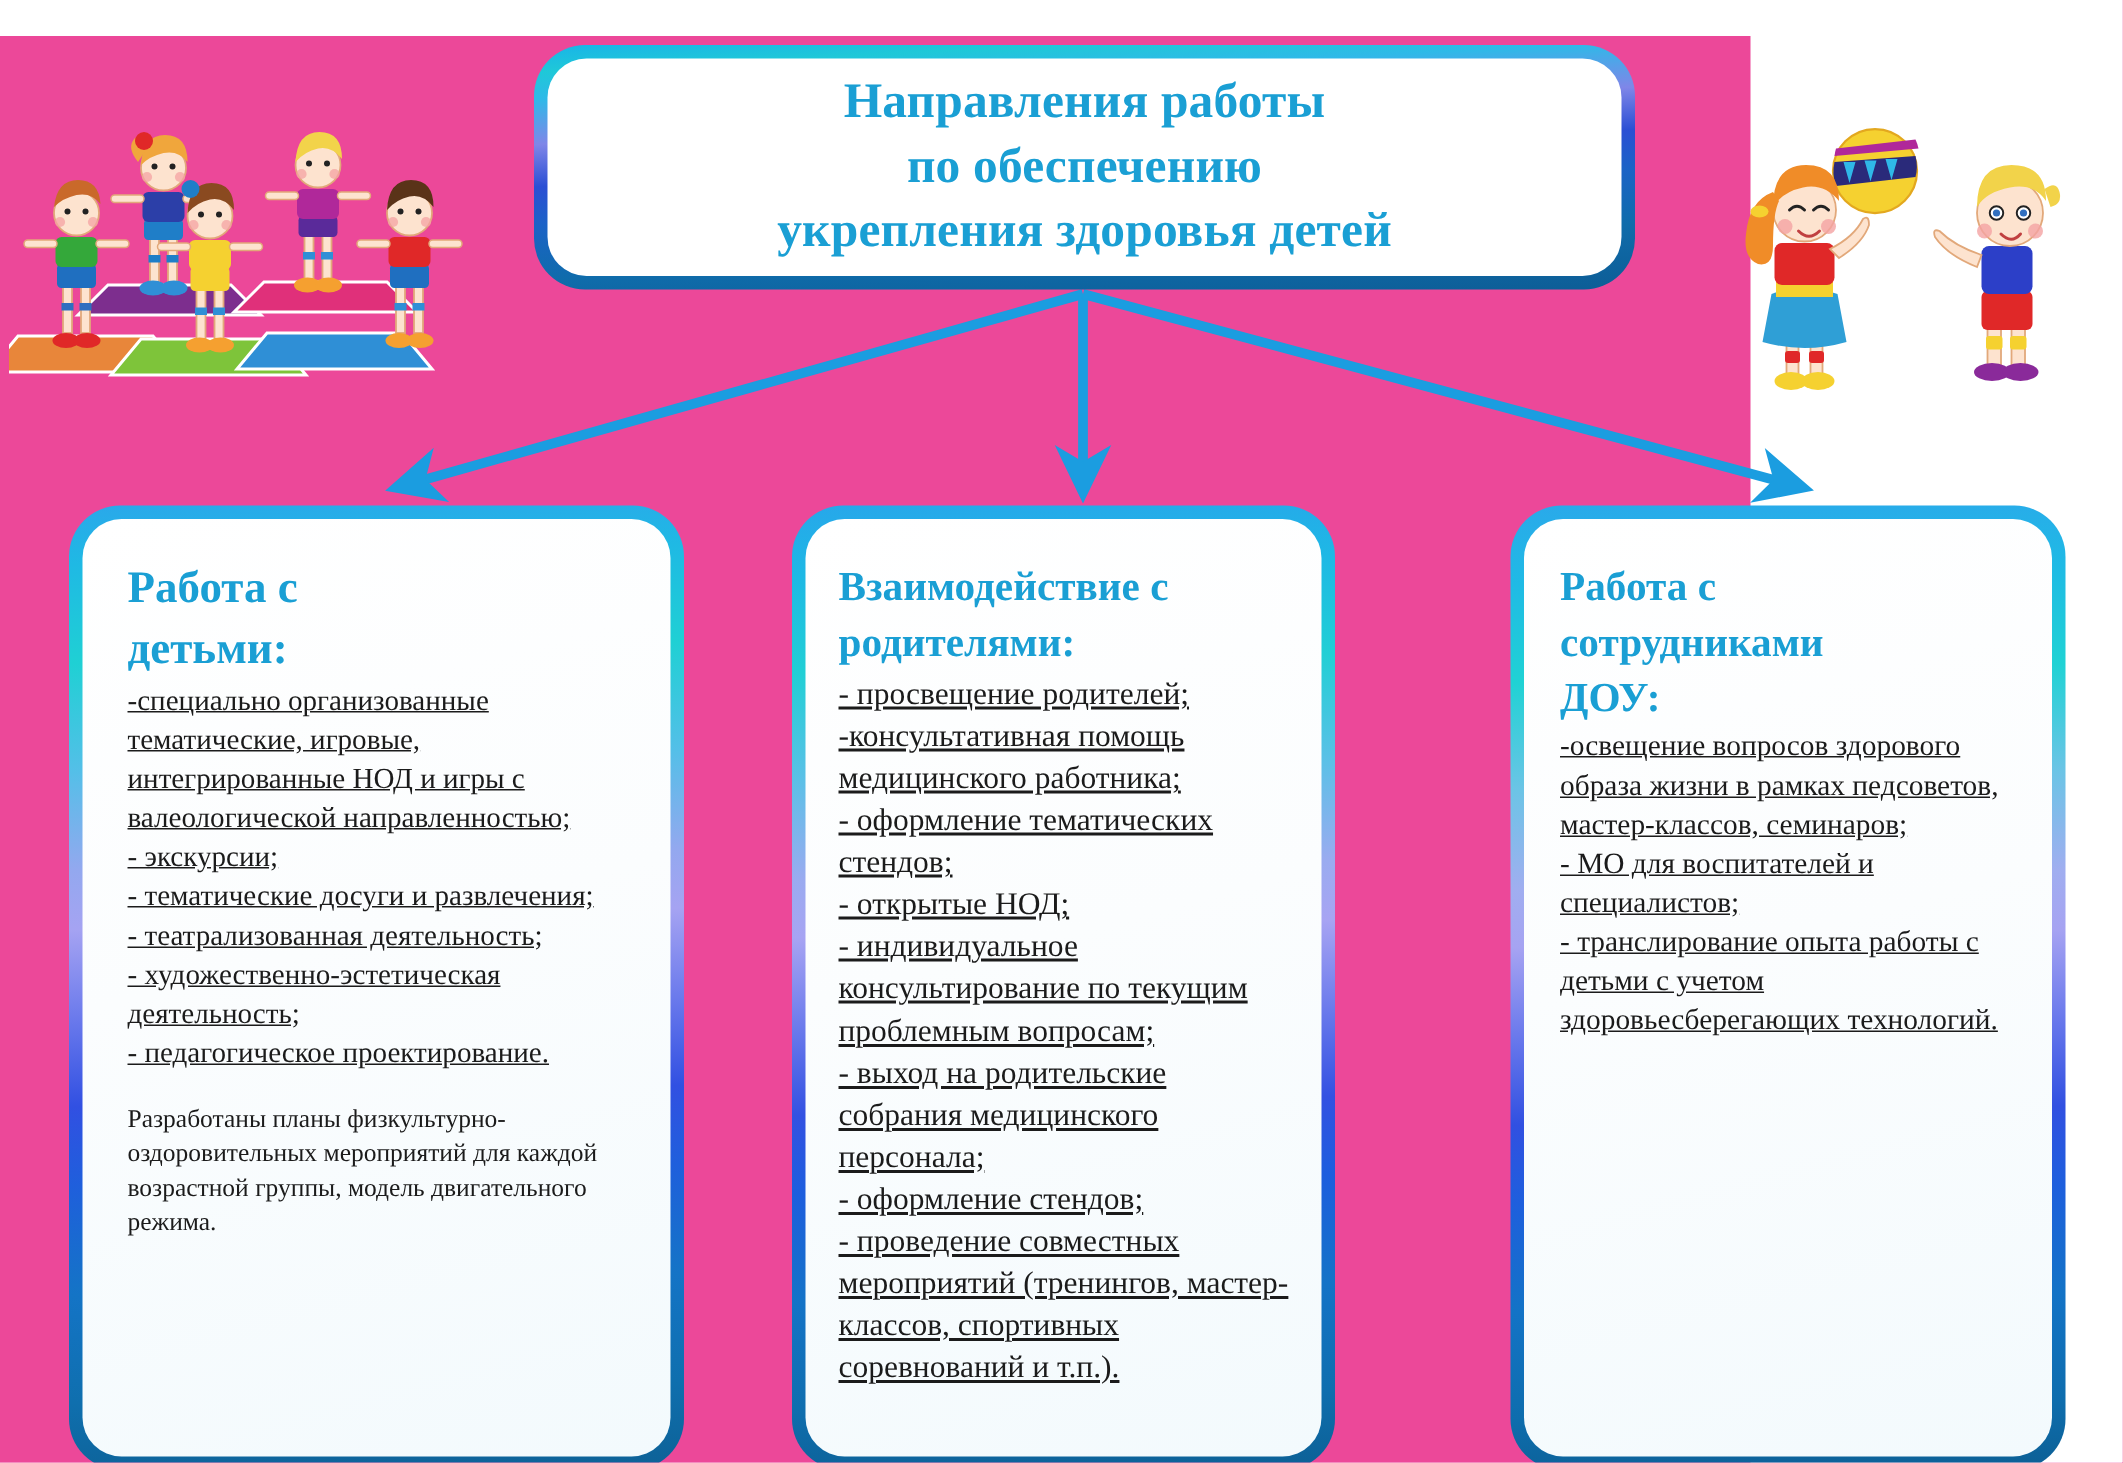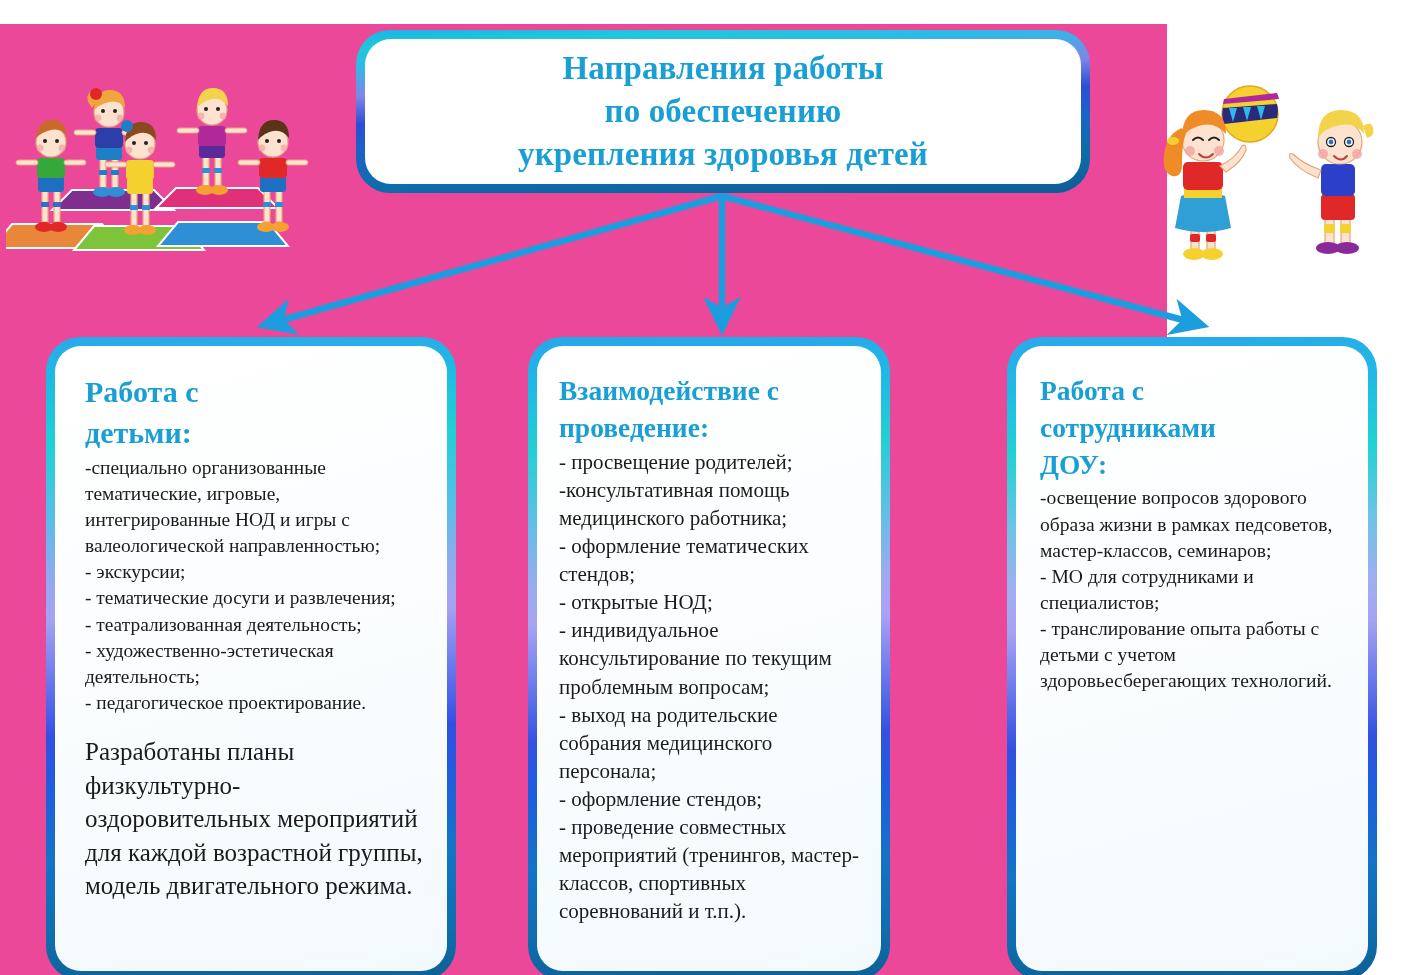--- a/index.html
+++ b/index.html
@@ -161,27 +161,28 @@
   }
   #cat-box-0 .cat-head { font-size: 30px; }
   #cat-box-1 .cat-head { font-size: 27.5px; }
   #cat-box-2 .cat-head { font-size: 27.5px; }
 
   .cat-body {
     color: #1b1b1b;
     font-size: 19.4px;
     line-height: 1.345;
     white-space: pre-line;
+    text-decoration: underline;
   }
   #cat-box-1 .cat-body { font-size: 21px; line-height: 1.335; }
   #cat-box-2 .cat-body { font-size: 19.6px; line-height: 1.335; }
 
   .cat-note {
     color: #1b1b1b;
-    font-size: 25px;
+    font-size: 17px;
     line-height: 1.345;
     white-space: pre-line;
     margin-top: 19px;
   }
   .cat-note.italic { font-style: italic; font-size: 19.2px; line-height: 1.345; }
 </style>
 </head>
 <body>
 
 <div id="canvas">
@@ -389,36 +390,36 @@
 - театрализованная деятельность;
 - художественно-эстетическая деятельность;
 - педагогическое проектирование.</div>
       <div class="cat-note">Разработаны планы физкультурно-оздоровительных мероприятий для каждой возрастной группы,  модель двигательного  режима.</div>
     </div>
   </div>
 
   <div class="gbox cat-box" id="cat-box-1">
     <div class="inner">
       <div class="cat-head">Взаимодействие с
-проведение:</div>
+родителями:</div>
       <div class="cat-body">- просвещение родителей;
 -консультативная  помощь медицинского работника;
 - оформление тематических стендов;
 - открытые НОД;
 - индивидуальное консультирование по текущим проблемным вопросам;
 - выход на родительские собрания медицинского персонала;
 - оформление стендов;
 - проведение совместных мероприятий (тренингов, мастер-классов, спортивных соревнований и т.п.).</div>
     </div>
   </div>
 
   <div class="gbox cat-box" id="cat-box-2">
     <div class="inner">
       <div class="cat-head">Работа с
 сотрудниками
 ДОУ:</div>
       <div class="cat-body">-освещение вопросов здорового образа жизни в рамках педсоветов, мастер-классов, семинаров;
-- МО для  сотрудниками и специалистов;
+- МО для  воспитателей и специалистов;
 - транслирование опыта работы с детьми с учетом здоровьесберегающих технологий.</div>
     </div>
   </div>
 
 </div>
 
 </body></html>

